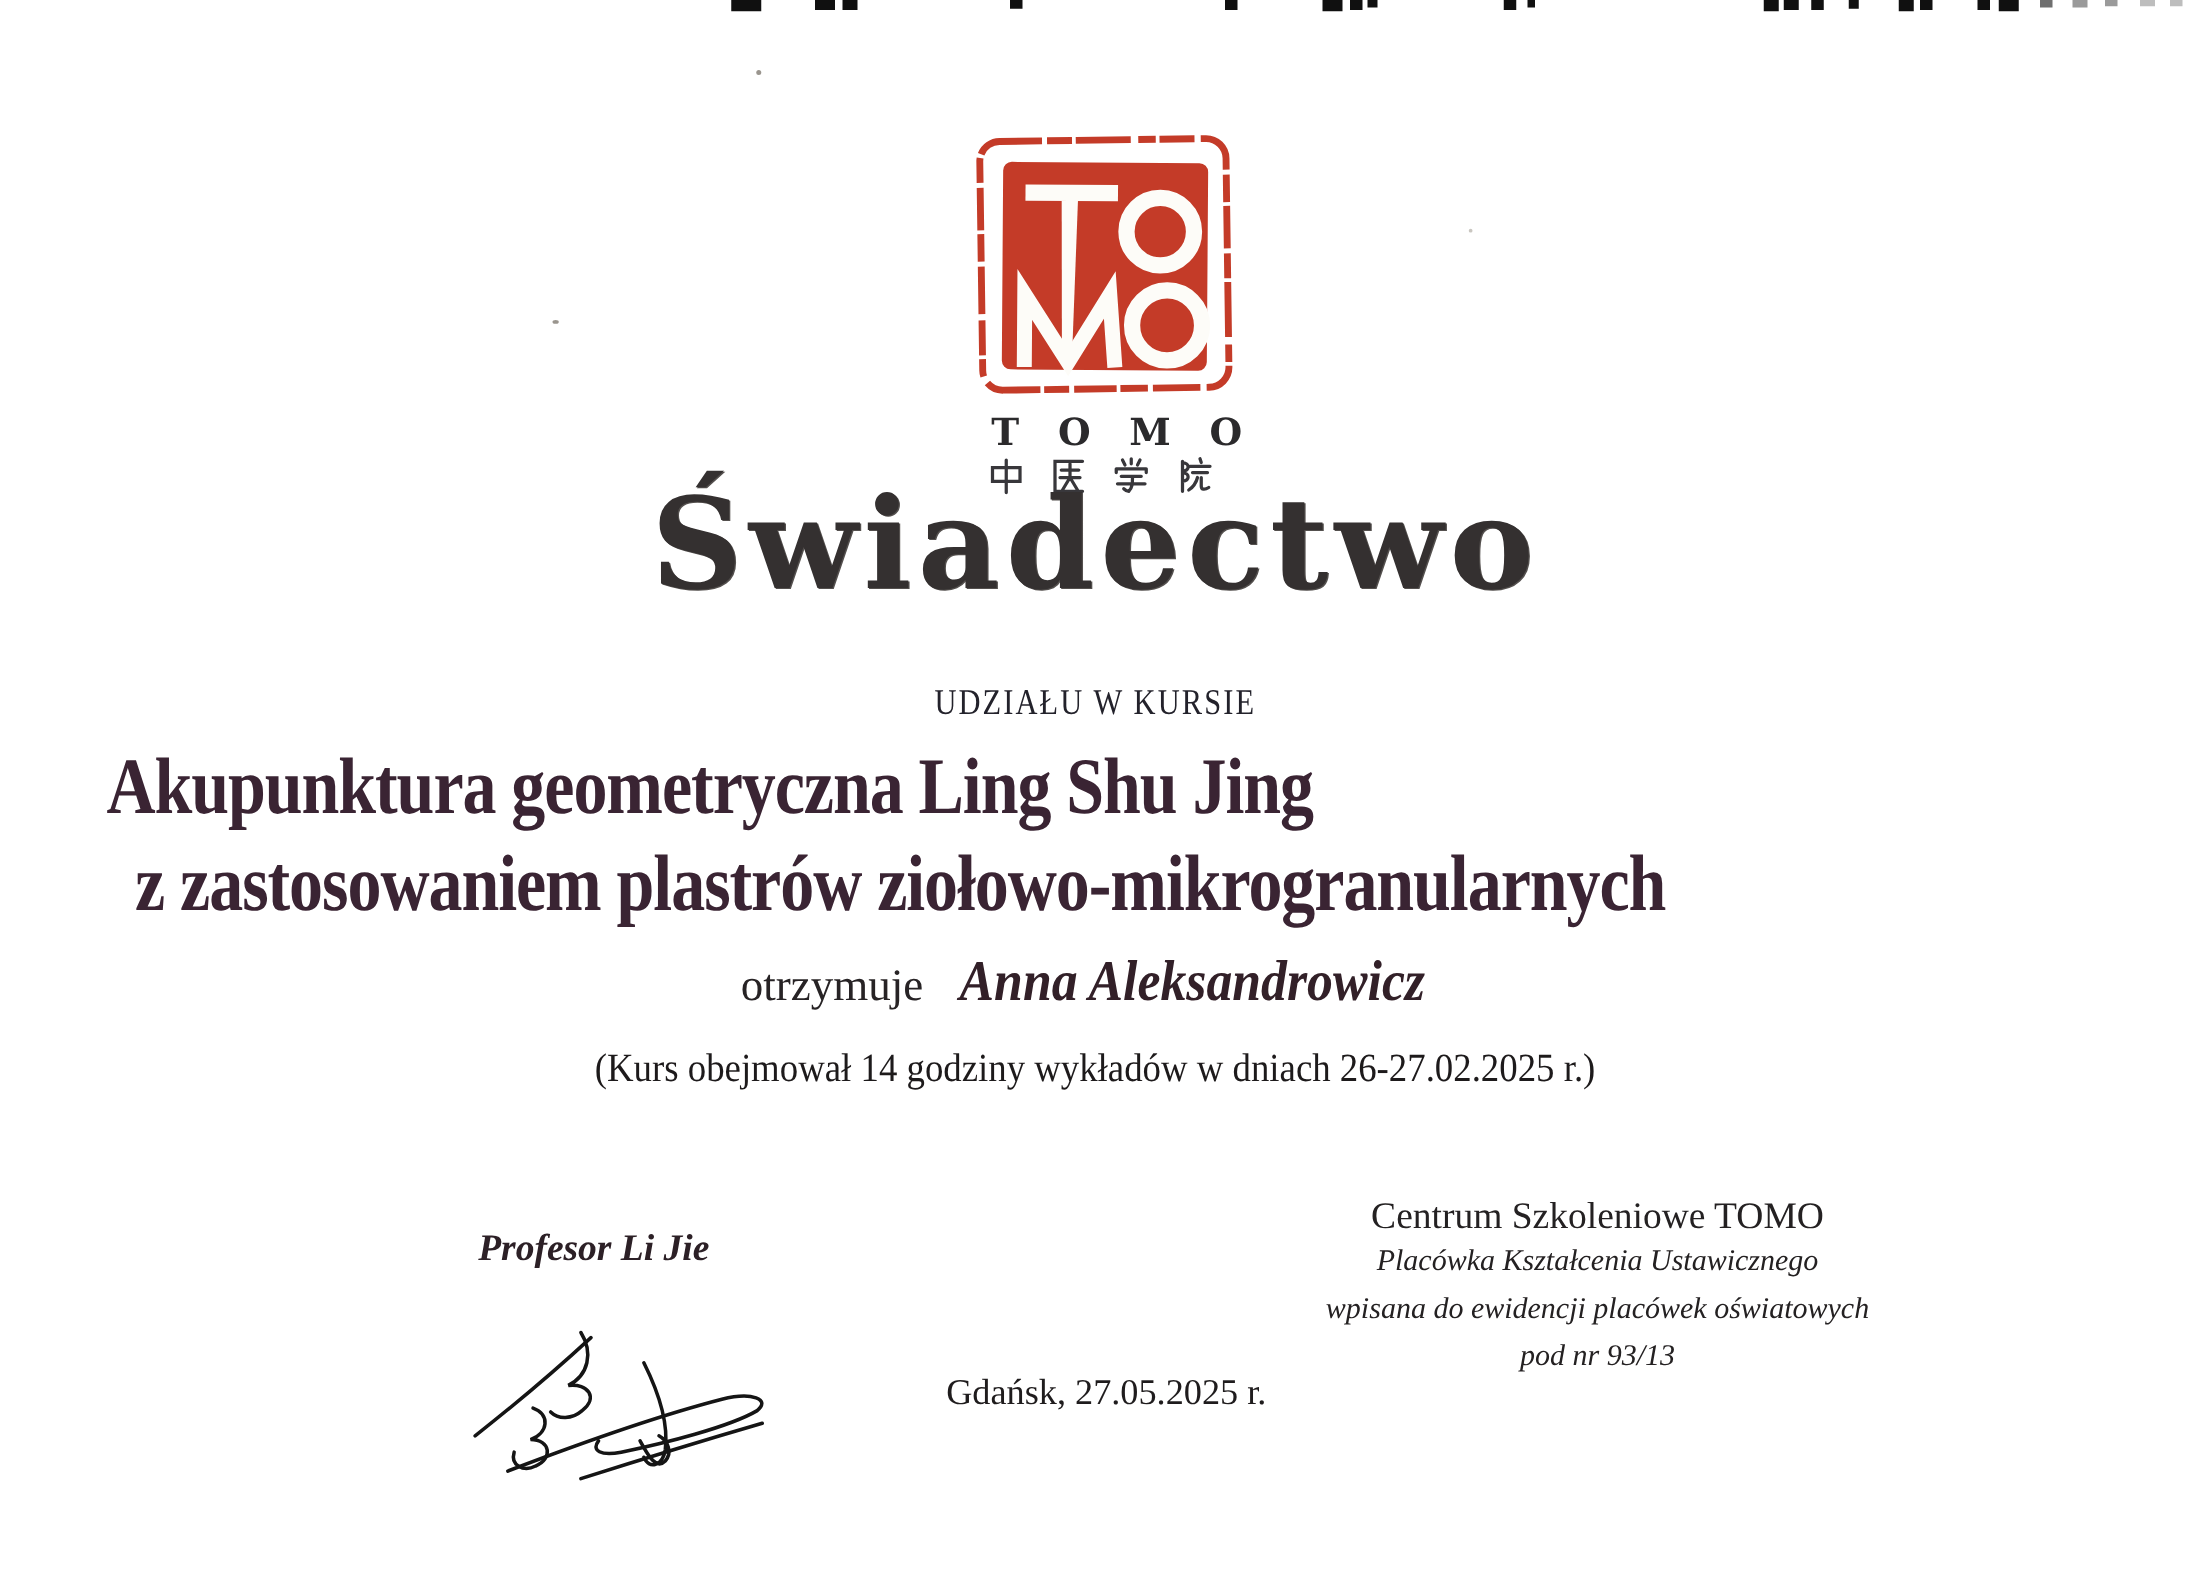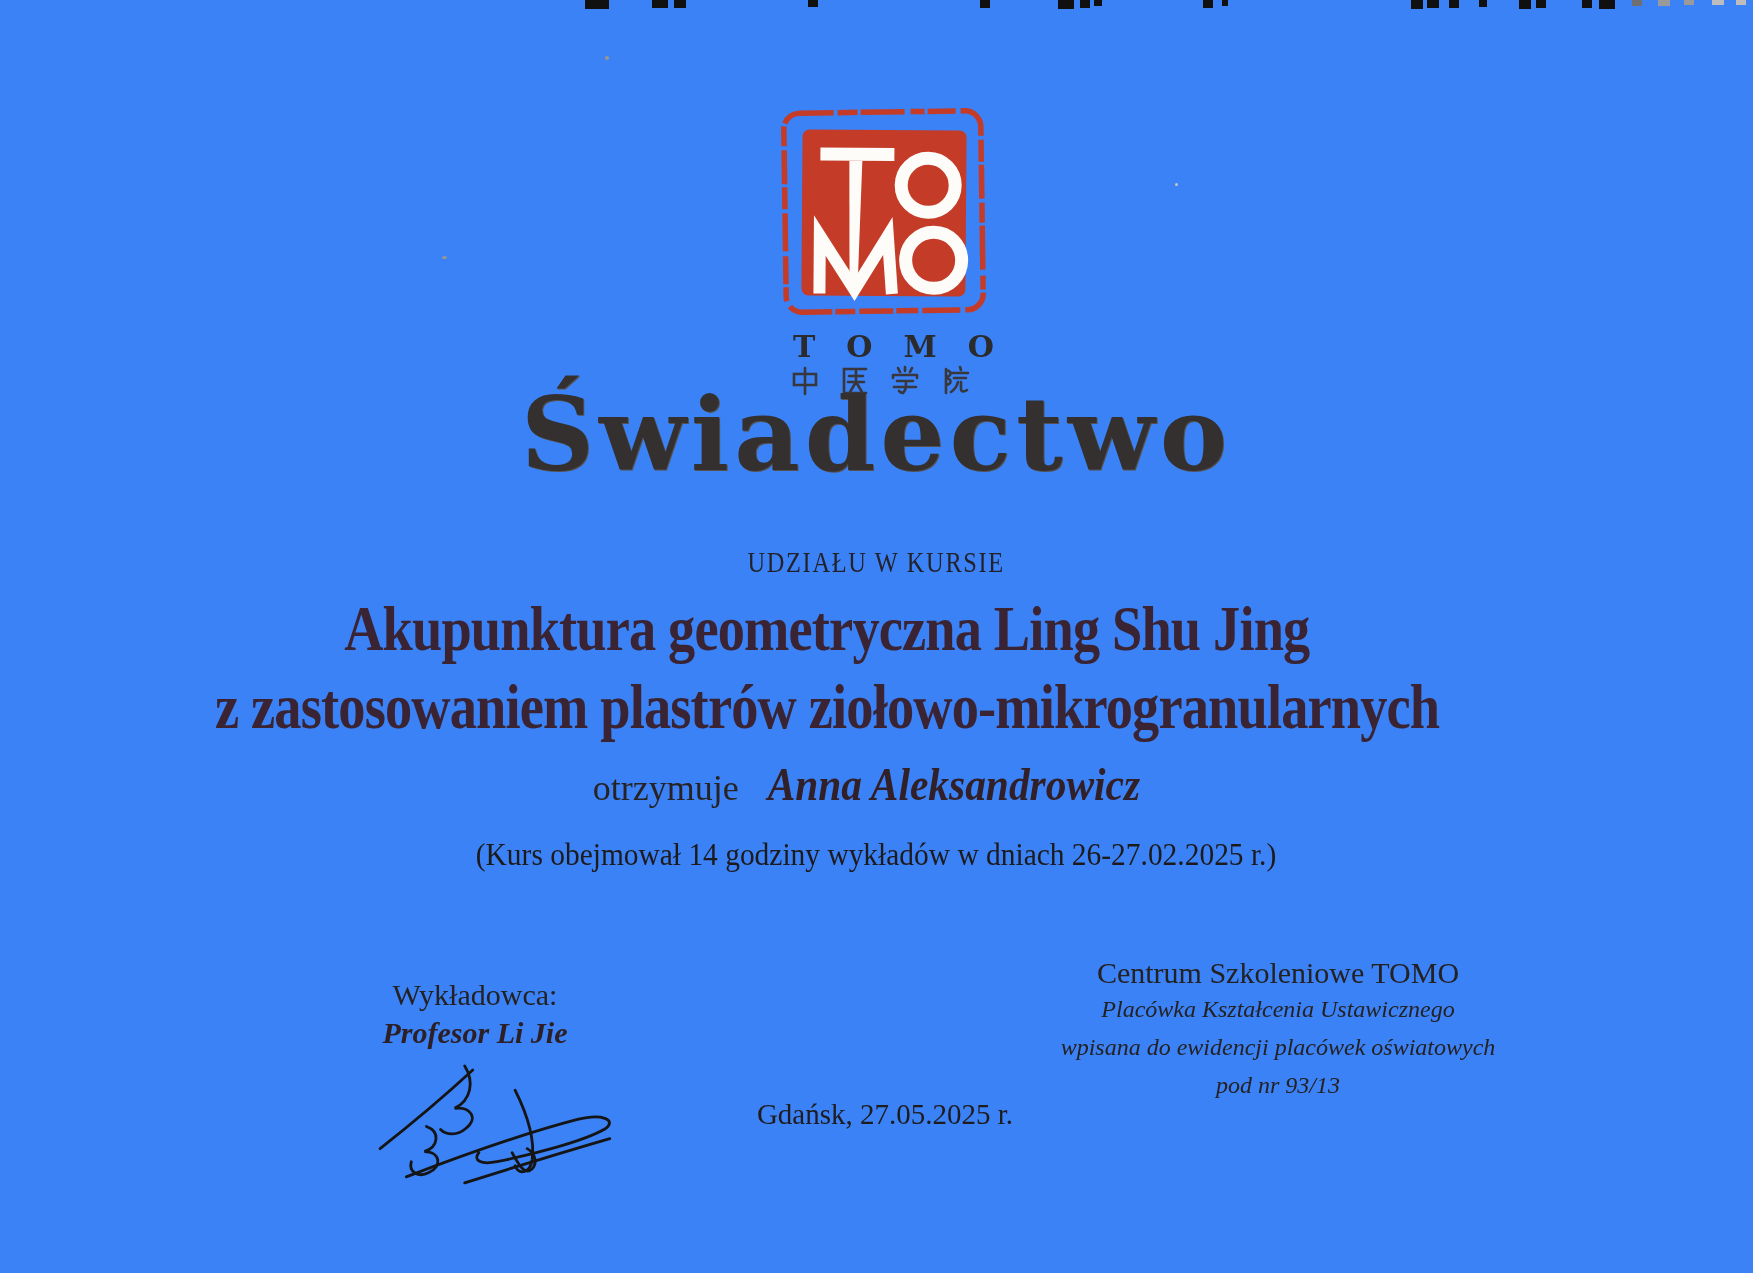--- a/index.html
+++ b/index.html
@@ -1,19 +1,19 @@
 <!DOCTYPE html>
 <html><head>
 <meta charset="utf-8">
 <style>
   html,body{margin:0;padding:0;background:#e8e8e8;}
   .page{
     position:relative;
     width:1753px;height:1273px;
-    background:#3b82f6;
+    background:#ffffff;
     overflow:hidden;
     font-family:"Liberation Serif", serif;
     color:#221f20;
   }
   
   .dash{position:absolute;top:0;height:8px;background:#101010;}
   .dash.g1{background:#6f6f6f;}
   .dash.g2{background:#9a9a9a;}
   .dash.g3{background:#bdbdbd;}
   .speck{position:absolute;background:#9a958e;border-radius:50%;}
@@ -34,21 +34,21 @@
     font-size:101px;line-height:1.22;letter-spacing:5px;color:#343030;
     text-shadow:1px 1px 0 #54504e;
   }
   .subtitle{
     position:absolute;left:0;top:546px;width:1753px;text-align:center;
     font-size:29px;color:#23222b;white-space:nowrap;
   }
   .subtitle>span{display:inline-block;transform:scaleX(.84);transform-origin:center;letter-spacing:2px;}
 
   .course-line{
-    position:absolute;left:0;width:1654px;text-align:center;
+    position:absolute;left:0;width:1654px;
     font-weight:bold;font-size:64px;color:#3a2433;white-space:nowrap;
   }
   .course-line>span{display:inline-block;transform:scaleX(.85);transform-origin:center;letter-spacing:-1px;}
   .line1{top:592px;}
   .line2{top:670px;}
 
   .recipient{
     position:absolute;left:0;top:758px;width:1753px;
     display:flex;justify-content:center;align-items:baseline;gap:8px;
     white-space:nowrap;
@@ -168,21 +168,20 @@
   <div class="recipient">
     <span class="prefix">otrzymuje</span>
     <span class="name">Anna Aleksandrowicz</span>
   </div>
 
   <div class="details">
     <span>(Kurs obejmował 14 godziny wykładów w dniach 26-27.02.2025 r.)</span>
   </div>
 
   <div class="lecturer">
-    <div class="label">Wykładowca:</div>
     <div class="name">Profesor Li Jie</div>
   </div>
 
   <svg class="signature" viewBox="0 0 270 145" fill="none" stroke="#151515" stroke-width="2.8" stroke-linecap="round">
     <path d="M12,92 C40,70 78,38 104,14"></path>
     <path d="M96,10 C106,26 102,44 86,52 C102,50 110,62 97,72 C89,79 78,79 72,73"></path>
     <path d="M58,70 C72,75 70,90 56,95 C72,95 74,110 60,116 C50,121 40,115 43,105"></path>
     <path d="M38,120 C85,102 150,78 208,63 C232,57 247,63 236,72 C214,85 162,98 128,105 C112,108 104,104 110,96"></path>
     <path d="M146,34 C157,56 166,80 163,103 C161,116 150,119 146,109"></path>
     <path d="M143,96 C150,109 156,119 163,112 C169,105 165,96 158,92"></path>

